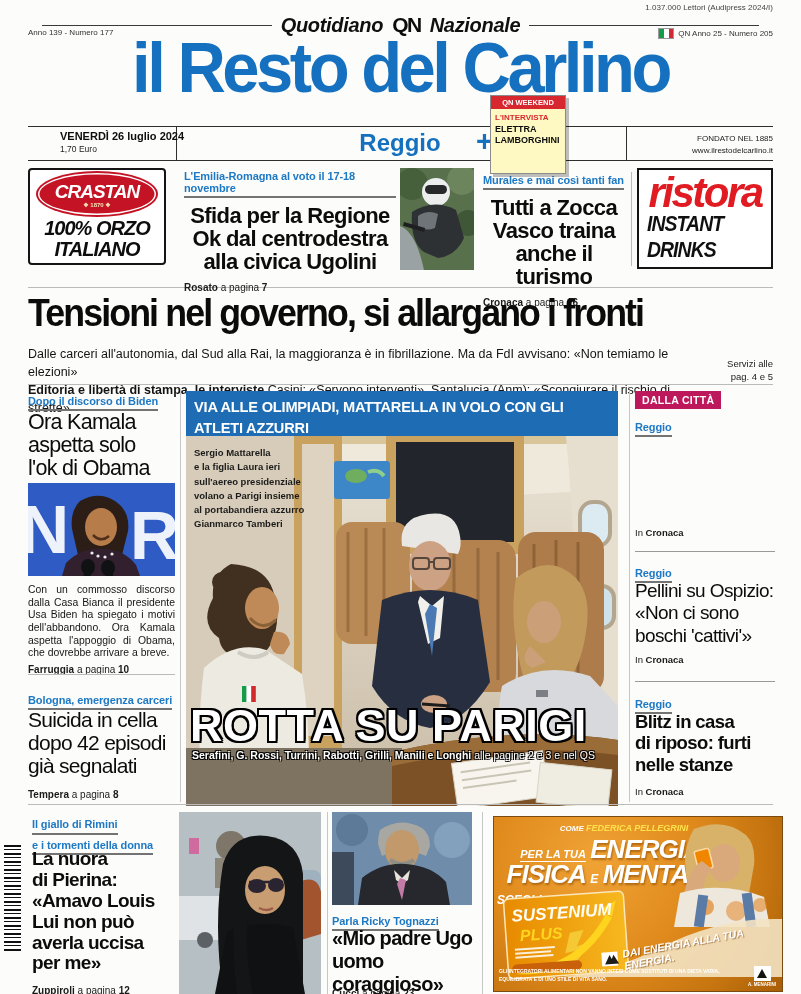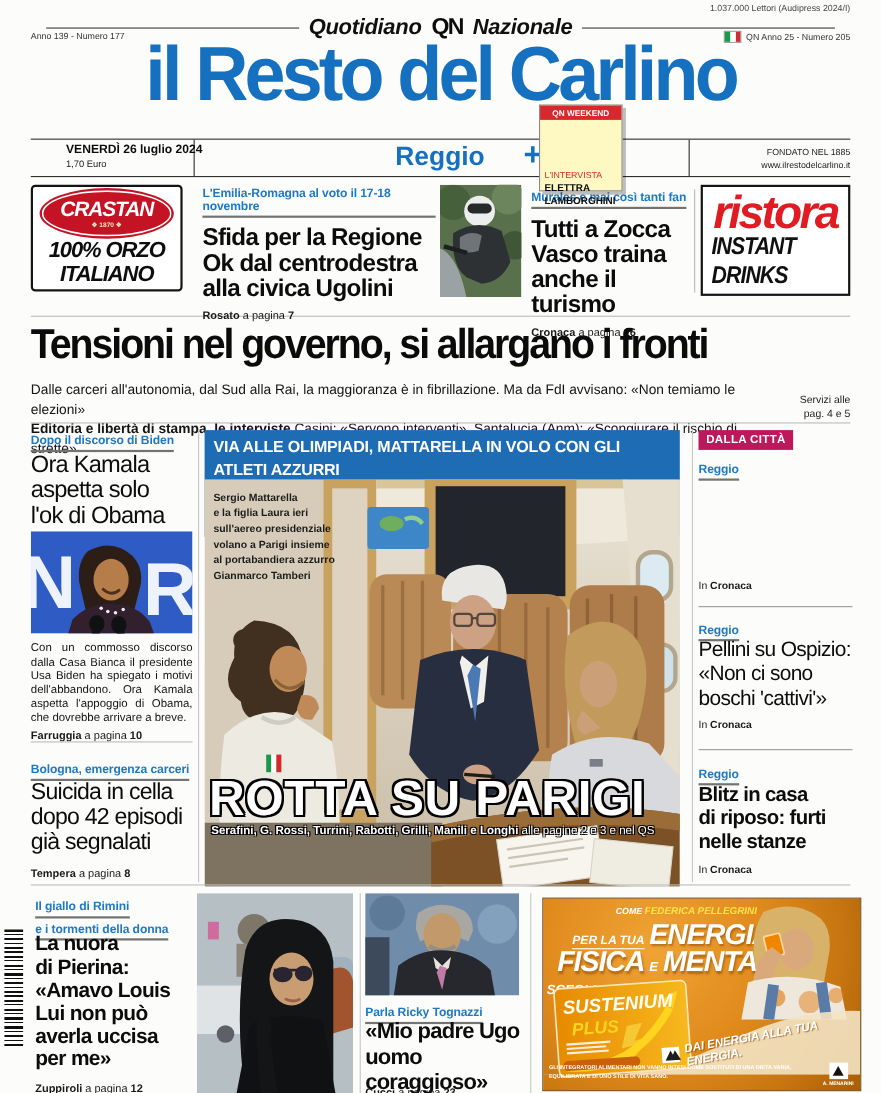--- a/index.html
+++ b/index.html
@@ -18,21 +18,21 @@
   .flag{display:inline-flex;width:14px;height:9px;border:0.5px solid #999;}
   .flag i{flex:1;} .flag .g{background:#169b48;} .flag .w{background:#fff;} .flag .r{background:#ce2b37;}
   
   .masthead{top:33px;left:0;right:0;text-align:center;font-size:67px;font-weight:800;
             color:#1571bf;letter-spacing:-3.5px;line-height:1.05;transform:scaleY(1.04);}
   .wkbox{left:490px;top:95px;width:74px;height:77px;background:#fef9c3;border:1px solid #8a8a8a;
          box-shadow:3px 3px 0 rgba(0,0,0,.25);z-index:6;}
   .wkhead{background:#d7282f;color:#fff;font-size:7.5px;font-weight:900;text-align:center;
           padding:2px 1px;letter-spacing:0;}
   .wkbody{padding:4px 4px 0;}
-  .wkkick{color:#d7282f;font-size:8px;font-weight:400;margin-bottom:2px;margin-top:42px;}
+  .wkkick{color:#d7282f;font-size:8px;font-weight:700;margin-bottom:2px;}
   .wkname{color:#0d0d0d;font-size:9px;font-weight:900;line-height:1.25;}
   
   .ruleA{left:28px;right:28px;top:126px;border-top:1px solid #2e2e2e;}
   .ruleB{left:28px;right:28px;top:160px;border-top:1px solid #2e2e2e;}
   .vd{border-left:1px solid #2e2e2e;width:0;}
   .vd1{left:176px;top:127px;height:33px;} .vd2{left:626px;top:127px;height:33px;}
   .datecell{left:60px;top:130px;}
   .day{font-size:11px;font-weight:800;color:#0d0d0d;}
   .price{font-size:8.5px;color:#222;margin-top:2px;}
   .edition{left:340px;top:129px;width:120px;text-align:center;font-size:24px;font-weight:800;color:#1571bf;}
@@ -44,21 +44,21 @@
   .cr-oval{width:118px;height:42px;background:#c41324;border-radius:50%;display:flex;flex-direction:column;
            align-items:center;justify-content:center;box-shadow:0 0 0 2px #c41324, inset 0 0 0 1.5px #fff;}
   .cr-name{color:#fff;font-size:19px;font-weight:900;font-style:italic;letter-spacing:-1px;}
   .cr-year{color:#f6e3b5;font-size:6px;font-weight:700;margin-top:-2px;}
   .cr-tag{font-size:20px;font-weight:900;font-style:italic;letter-spacing:-1px;line-height:1.05;
           text-align:center;margin-top:3px;color:#0d0d0d;}
   .kicker{display:inline-block;color:#1e79c5;font-size:11px;font-weight:700;border-bottom:2px solid #737373;
           padding-bottom:2px;letter-spacing:-0.1px;}
   .story-regione{left:184px;top:170px;width:212px;}
   .hl{color:#0c0c0c;font-weight:800;letter-spacing:-0.6px;}
-  .hl-top{font-size:22px;line-height:1.04;margin-top:7px;}
+  .hl-top{font-size:22px;line-height:1.04;margin-top:7px;text-align:center;}
   .byline{font-size:10px;color:#1a1a1a;margin-top:8px;}
   .byline b{font-weight:800;margin-top:37px;}
   .moto{left:400px;top:168px;width:74px;height:102px;}
   .story-zocca{left:483px;top:170px;width:142px;}
   .vd3{left:631px;top:172px;height:94px;border-left:1px solid #bbb;}
   .ristora{left:637px;top:168px;width:132px;height:97px;border:2px solid #141414;background:#fff;
            display:flex;flex-direction:column;align-items:center;justify-content:center;}
   .ri-name{color:#e01b22;font-size:42px;font-weight:900;font-style:italic;letter-spacing:-2.5px;line-height:.9;}
   .ri-sub{color:#101010;font-size:22px;font-weight:800;font-style:italic;letter-spacing:-1px;transform:scaleX(.88);}
   

